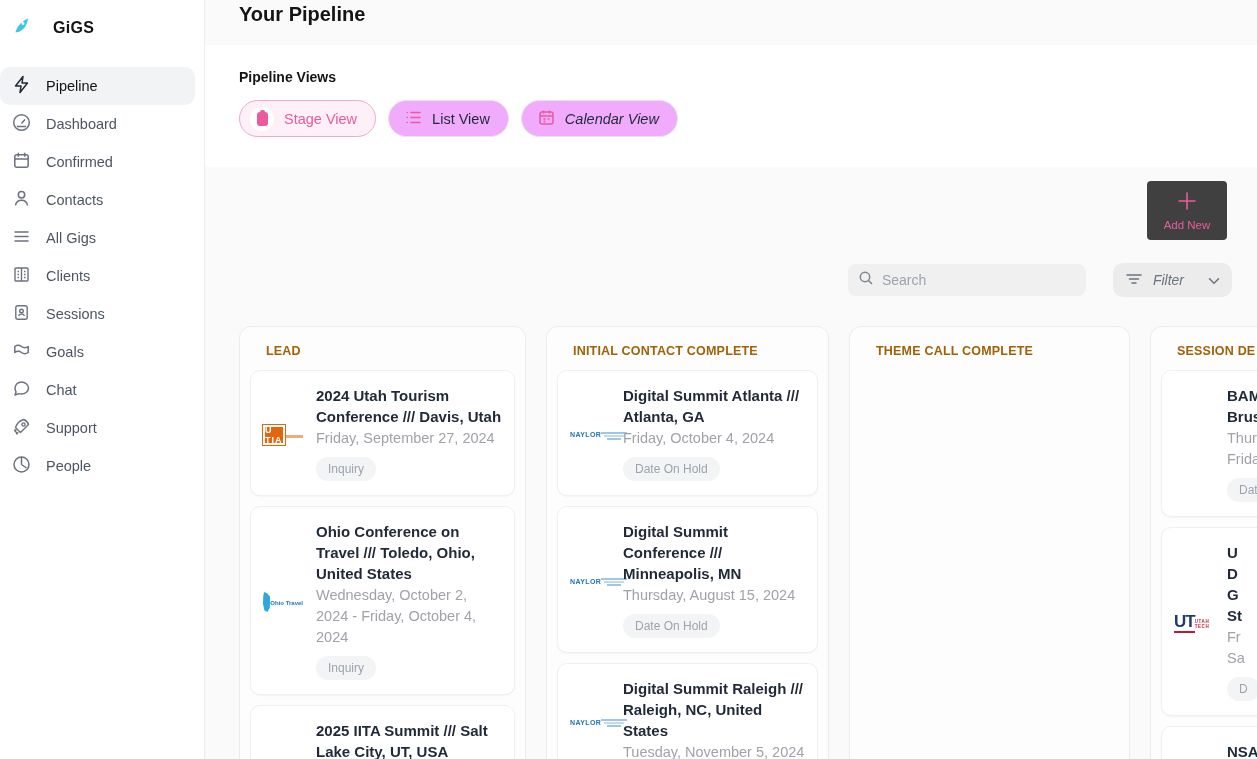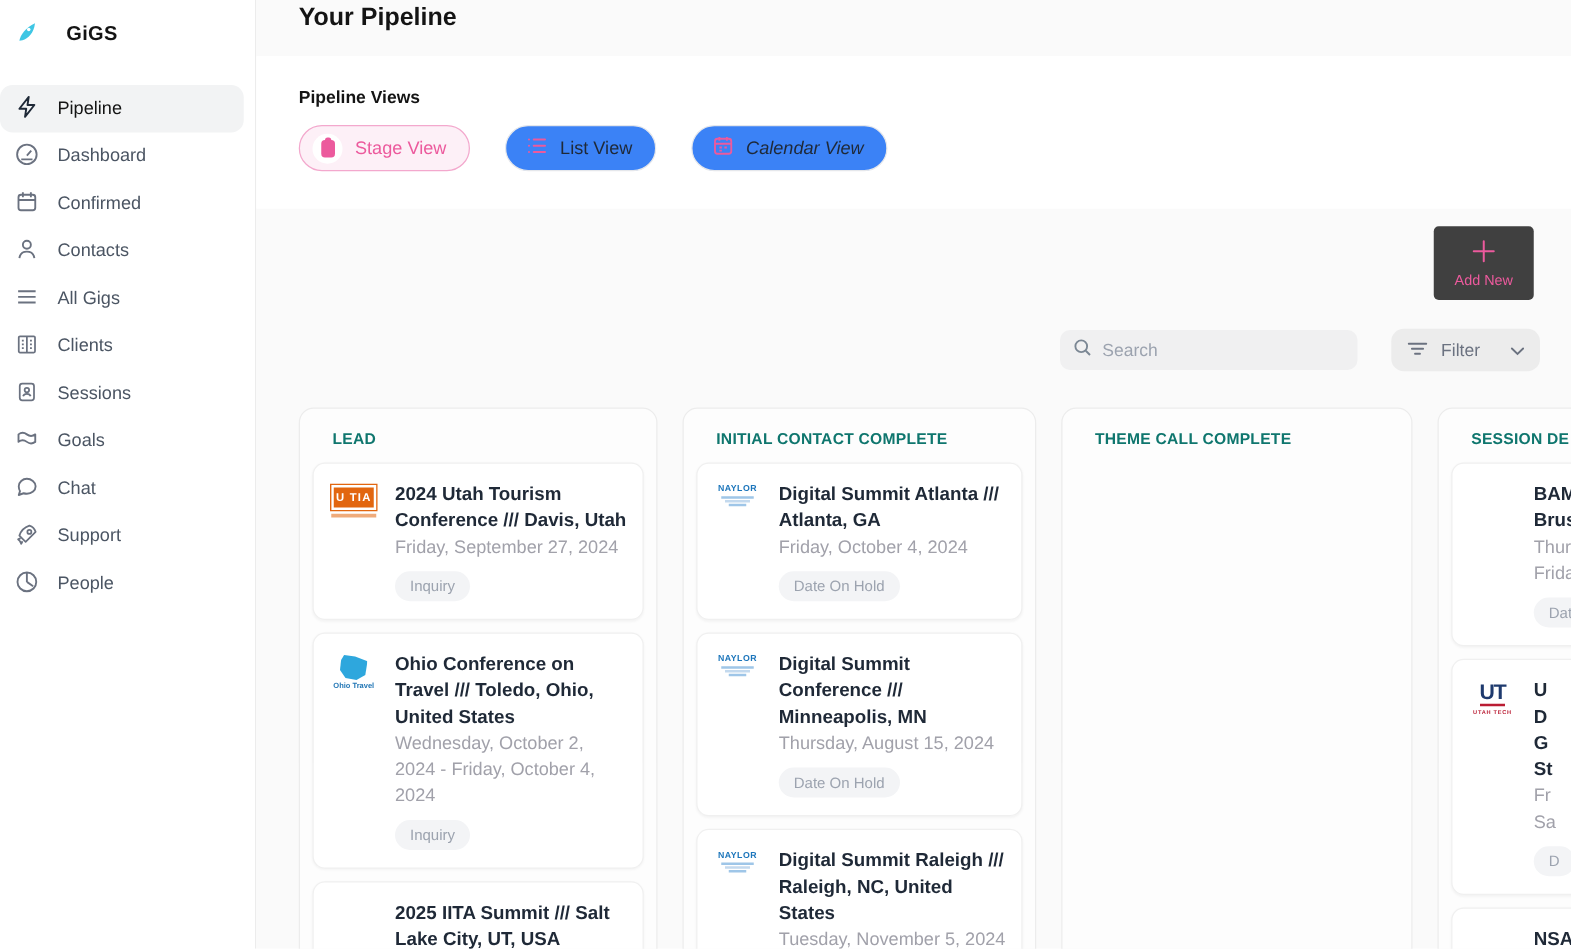--- a/index.html
+++ b/index.html
@@ -18,23 +18,23 @@
   .nav-item.active { background:#f2f3f4; color:#141414; font-weight:500; }
   .nav-item.active svg { stroke:#1f2937; }
 
   
   .main { flex:1; min-width:0; display:flex; flex-direction:column; }
   .topbar { height:45px; background:#fafafa; display:flex; align-items:flex-start; padding:3px 0 0 34px; }
   .page-title { font-size:20px; font-weight:700; color:#141414; }
 
   .views { background:#fff; padding:24px 0 30px 34px; }
   .views-label { font-size:14px; font-weight:700; color:#141414; margin-bottom:15px; }
-  .views-row { display:flex; gap:28px; }
+  .views-row { display:flex; gap:12px; }
   .view-btn { display:inline-flex; align-items:center; gap:10px; height:37px; padding:0 18px 0 10px;
-    border:1px solid #e5e7eb; border-radius:999px; background:#3b82f6; font-size:14.5px; color:#1f2937;
+    border:1px solid #e5e7eb; border-radius:999px; background:#f0abfc; font-size:14.5px; color:#1f2937;
     cursor:pointer; font-family:inherit; }
   .view-btn.active { background:#fdf0f7; border-color:#f3a8cd; color:#ec5a9d; font-weight:500; }
   .icon-circle { width:24px; height:24px; background:#fff; border-radius:50%;
     display:flex; align-items:center; justify-content:center; }
   .sv-clip { width:11px; height:14px; background:#ec5a9d; border-radius:3px; position:relative; }
   .sv-clip:before { content:""; position:absolute; top:-2px; left:3px; width:5px; height:4px;
     background:#ec5a9d; border-radius:2px; }
 
   
   .board { flex:1; background:#fafafa; position:relative; }
@@ -44,33 +44,33 @@
   .add-new .add-label { font-size:11.5px; color:#ec5a9d; }
 
   .toolbar { position:absolute; top:96px; right:25px; display:flex; align-items:center; gap:27px; }
   .search-box { width:238px; height:32px; background:#f0f0f1; border-radius:8px;
     display:flex; align-items:center; gap:8px; padding:0 10px; }
   .search-box input { border:none; outline:none; background:transparent; font-size:14px;
     color:#374151; width:100%; font-family:inherit; }
   .search-box input::placeholder { color:#9ca3af; }
   .filter-btn { height:34px; min-width:104px; background:#ececec; border:none; border-radius:10px;
     display:flex; align-items:center; gap:10px; padding:0 12px; font-size:14px; color:#6b7280;
-    cursor:pointer; font-family:inherit; }
+    cursor:pointer; font-family:inherit;font-style:italic; }
   .filter-btn .chev { margin-left:14px; }
 
   .columns { position:absolute; top:159px; left:34px; display:flex; gap:20px; align-items:flex-start; }
   .col { background:#fdfdfd; border:1px solid #ececec; border-radius:12px; padding:12px 10px;
     height:600px; flex:none; }
   .col-0 { width:287px; } .col-1 { width:283px; } .col-2 { width:281px; } .col-3 { width:284px; }
-  .col-title { font-size:12.5px; font-weight:700; color:#0f766e; letter-spacing:.2px; margin:5px 4px 12px 4px;padding-left:12px; }
+  .col-title { font-size:12.5px; font-weight:700; color:#a16207; letter-spacing:.2px; margin:5px 4px 12px 4px;padding-left:12px; }
 
   .card { background:#fff; border:1px solid #f0f0f0; border-radius:10px;
     box-shadow:0 1px 2px rgba(0,0,0,.04); padding:14px 12px; margin-bottom:10px;
     display:flex; gap:13px; cursor:pointer; }
-  .card-logo { width:40px; flex:none; display:flex; flex-direction:column; align-items:center; padding-top:3px; }
+  .card-logo { width:40px; flex:none; display:flex; flex-direction:row; align-items:center; padding-top:3px; }
   .card-body { flex:1; min-width:0; }
   .card-title { font-size:15px; font-weight:700; color:#1f2937; line-height:21px; white-space:pre-line; }
   .card-date { font-size:14.5px; color:#a1a1aa; line-height:21px; margin-top:1px; white-space:pre-line; }
   .card-date:empty { display:none; }
   .card-badge { display:inline-block; margin-top:8px; background:#f3f4f6; color:#9ca3af;
     font-size:12px; padding:5px 12px; border-radius:999px; }
   .card-badge:empty { display:none; }
 
   
   .logo-utia .utia-box { width:36px; height:20px; background:#e2660f; border:2px solid #fff;

